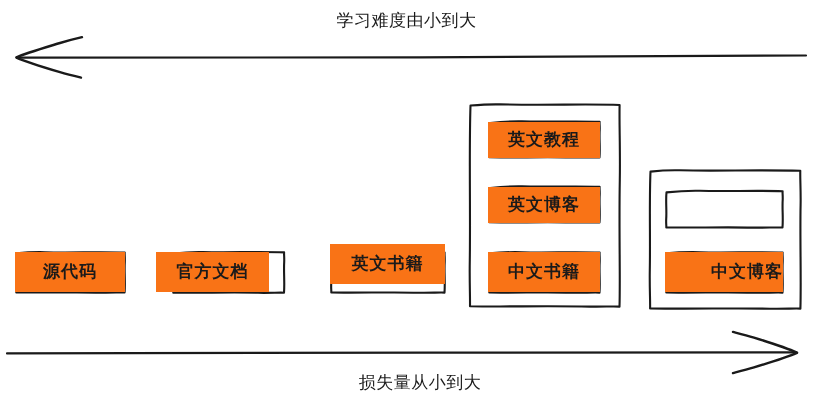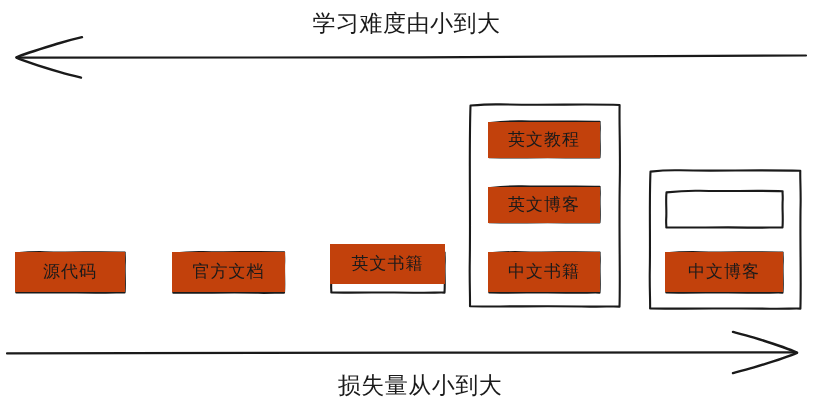--- a/index.html
+++ b/index.html
@@ -16,21 +16,21 @@
     color: #1a1a1a;
   }
   #diagram-root {
     position: absolute;
     left: 0; top: 0;
     width: 813px;
     height: 414px;
   }
   .axis-label {
     position: absolute;
-    font-size: 23px;
+    font-size: 17px;
     line-height: 1;
     color: #1a1a1a;
     white-space: nowrap;
     letter-spacing: 0.5px;
   }
   #top-axis-label {
     left: 0; right: 0;
     top: 12px;
     text-align: center;
   }
@@ -39,21 +39,22 @@
     top: 374px;
     text-align: center;
     padding-left: 27px;
   }
   .node-box {
     position: absolute;
     box-sizing: border-box;
     display: flex;
     align-items: center;
     justify-content: center;
-    background: #c2410c;
+    background: #f97316;
+    font-weight: bold;
   }
   .node-label {
     font-size: 17px;
     line-height: 1;
     color: #1a1a1a;
     white-space: nowrap;
     letter-spacing: 1px;
     position: relative;
     top: -1px;
   }
@@ -158,38 +159,38 @@
     </g>
   </svg>
 
   <div class="group-box" id="group-1" style="left:469px; top:104px; width:151px; height:203px;"></div>
   <div class="group-box" id="group-2" style="left:649px; top:170px; width:152px; height:139px;"></div>
 
   <div class="node-box" style="left:15px; top:252px; width:110px; height:40px;justify-content:center;">
     <span class="node-label">源代码</span>
   </div>
 
-  <div class="node-box" style="left:172px; top:252px; width:113px; height:40px;">
+  <div class="node-box" style="left:156px; top:252px; width:113px; height:40px;">
     <span class="node-label">官方文档</span>
   </div>
 
   <div class="node-box" style="left:330px; top:244px; width:115px; height:40px;">
     <span class="node-label">英文书籍</span>
   </div>
 
   <div class="node-box" style="left:488px; top:122px; width:112px; height:36px;">
     <span class="node-label">英文教程</span>
   </div>
 
   <div class="node-box" style="left:488px; top:187px; width:112px; height:36px;">
     <span class="node-label">英文博客</span>
   </div>
 
   <div class="node-box" style="left:488px; top:252px; width:112px; height:40px;">
     <span class="node-label">中文书籍</span>
   </div>
 
 
-  <div class="node-box" style="left:665px; top:252px; width:118px; height:40px;">
+  <div class="node-box" style="left:665px; top:252px; width:118px; height:40px;justify-content:flex-end;">
     <span class="node-label">中文博客</span>
   </div>
 
 </div>
 
 </body></html>

